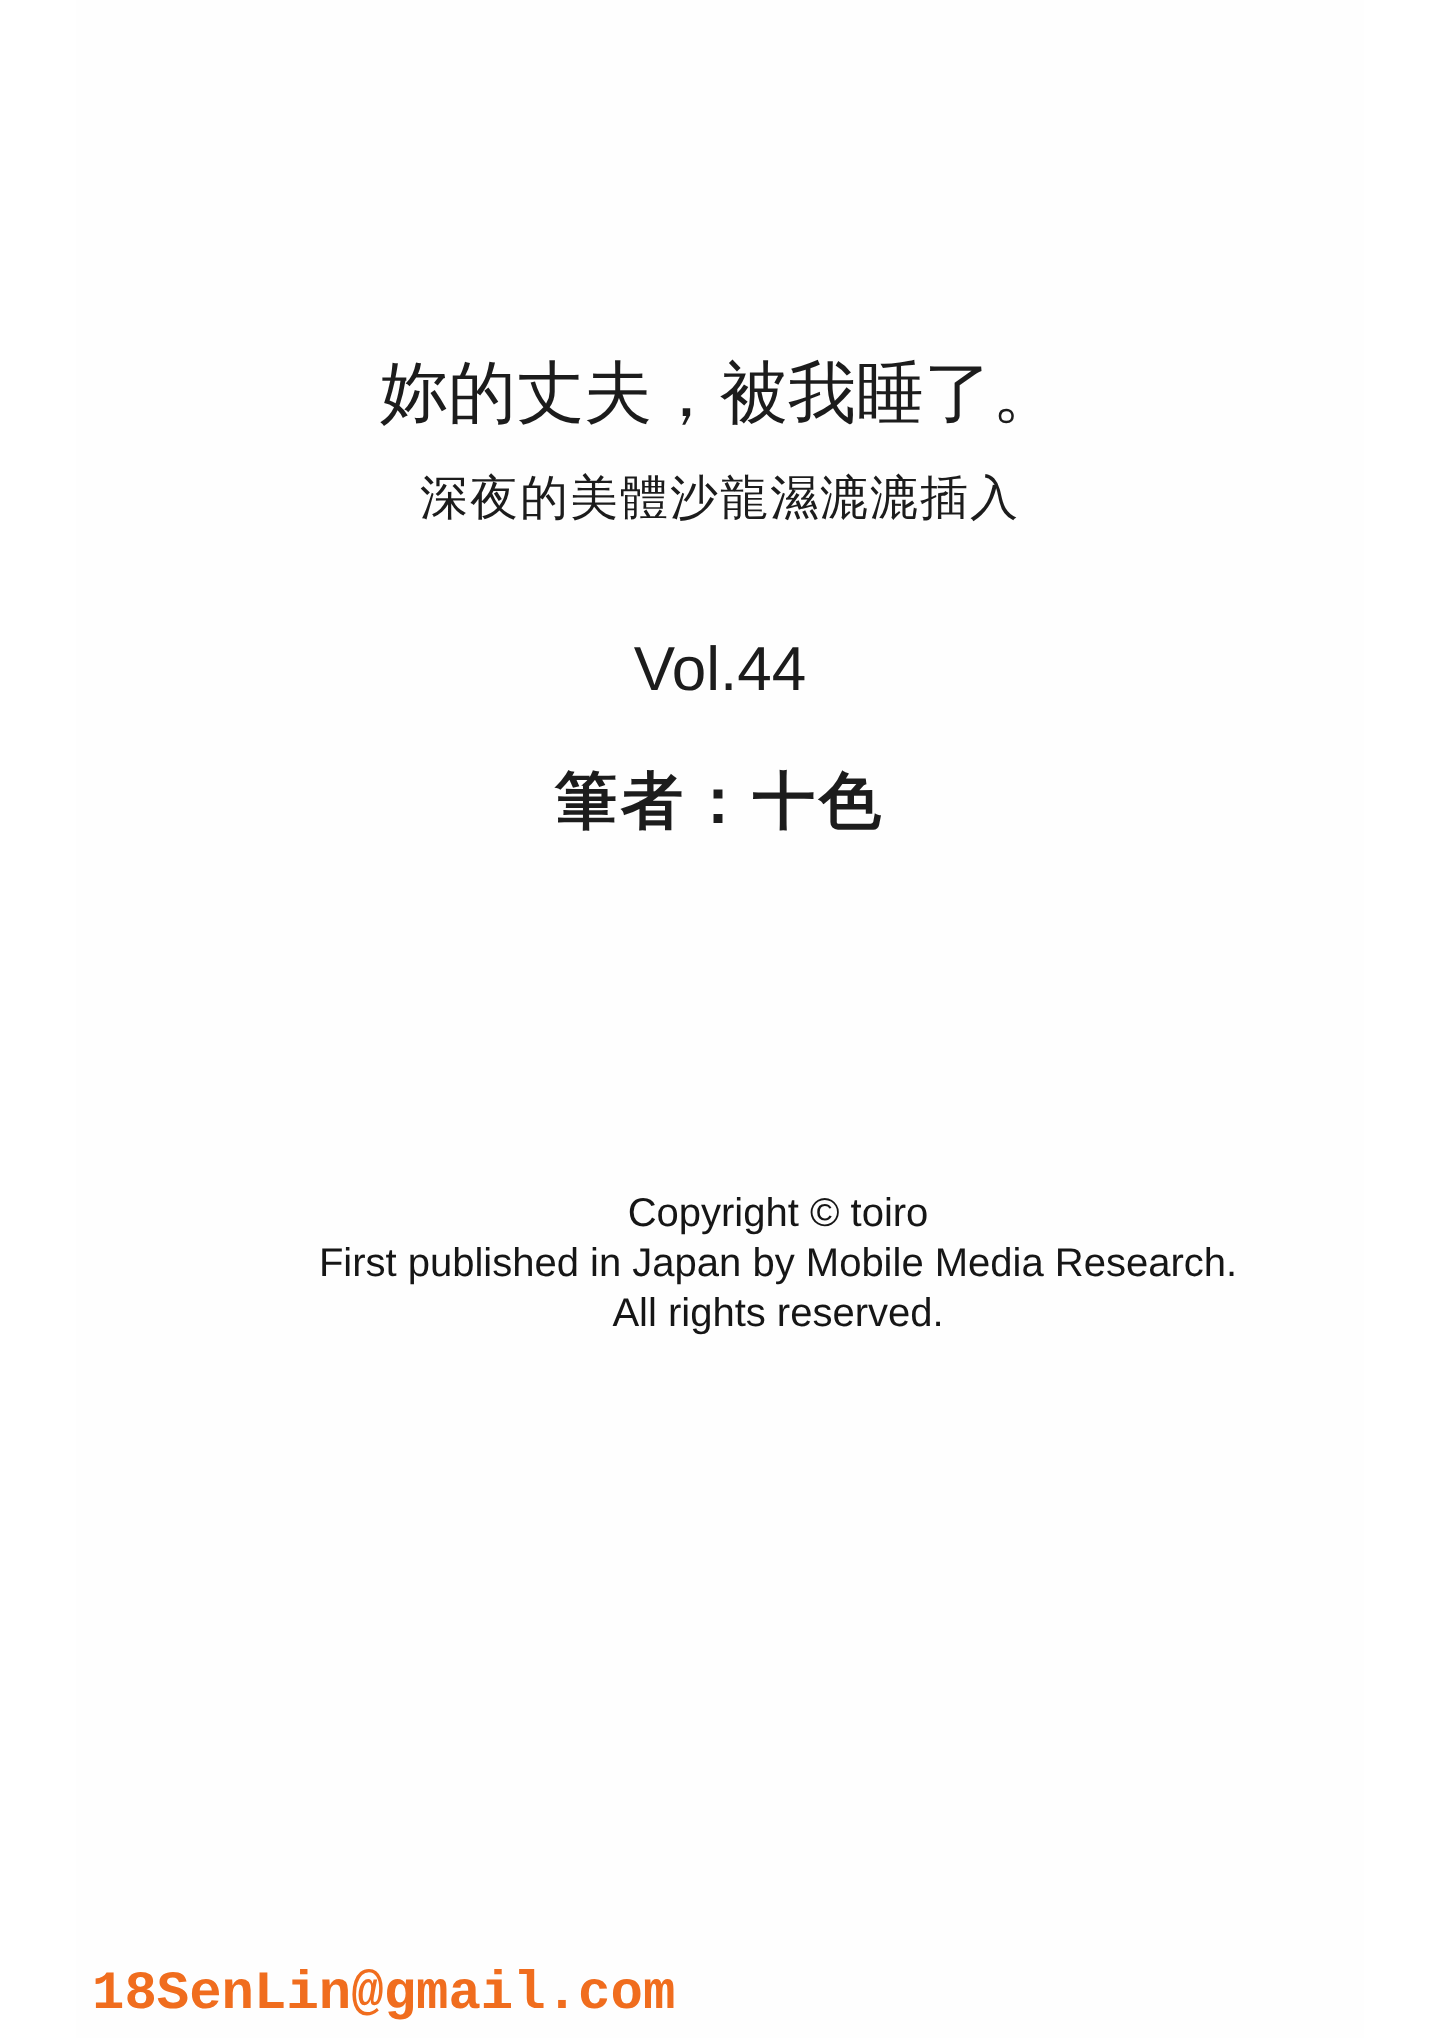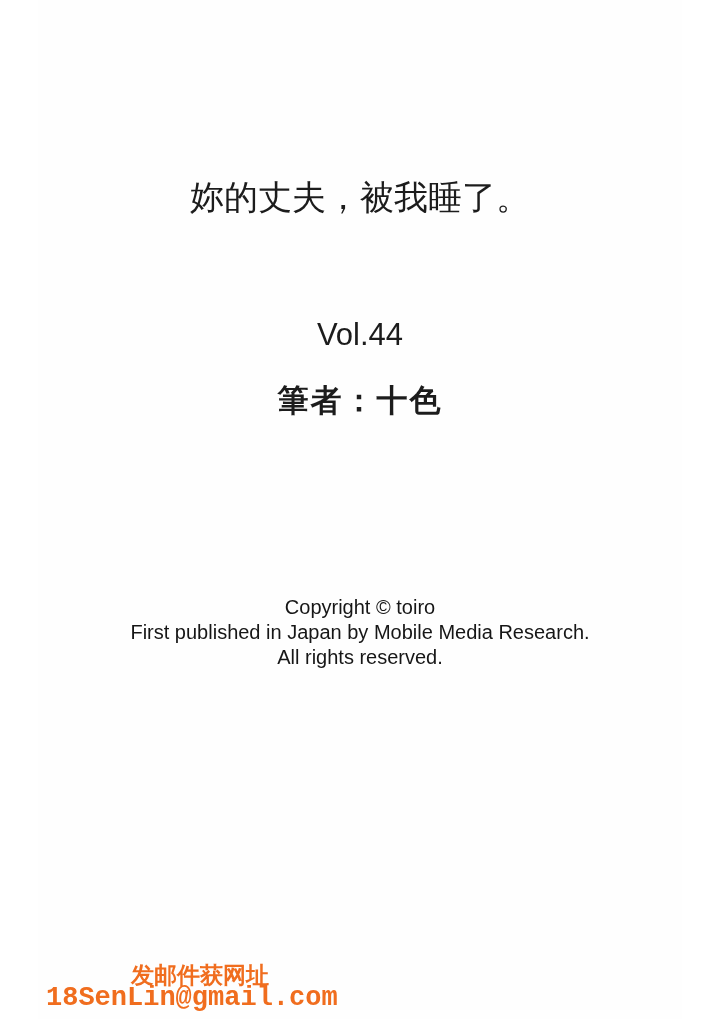--- a/index.html
+++ b/index.html
@@ -50,20 +50,21 @@
     line-height: 1;
     font-weight: 700;
     letter-spacing: 2px;
   }
   .credits {
     top: 595px;
     font-size: 20px;
     line-height: 25px;
     font-weight: 400;
     color: #161616;
+    margin-left: 29px;
   }
   .contact-label {
     position: absolute;
     left: 93px;
     top: 963px;
     font-size: 23px;
     line-height: 1.1;
     font-weight: 700;
     white-space: nowrap;
   }
@@ -78,28 +79,28 @@
     white-space: nowrap;
   }
 </style>
 </head>
 <body>
 
 <div class="page">
 
   <div class="abs page-title">妳的丈夫，被我睡了。</div>
 
+  <div class="abs page-subtitle">深夜的美體沙龍濕漉漉插入</div>
 
   <div class="abs volume">Vol.44</div>
 
   <div class="abs author">筆者：十色</div>
 
   <div class="abs credits">
     <div>Copyright © toiro</div>
     <div>First published in Japan by Mobile Media Research.</div>
     <div>All rights reserved.</div>
   </div>
 
-  <div class="contact-label" style="color: rgb(240, 109, 30);">发邮件获网址</div>
 
   <div class="contact-email" style="color: rgb(240, 109, 30);">18SenLin@gmail.com</div>
 
 </div>
 
 </body></html>

